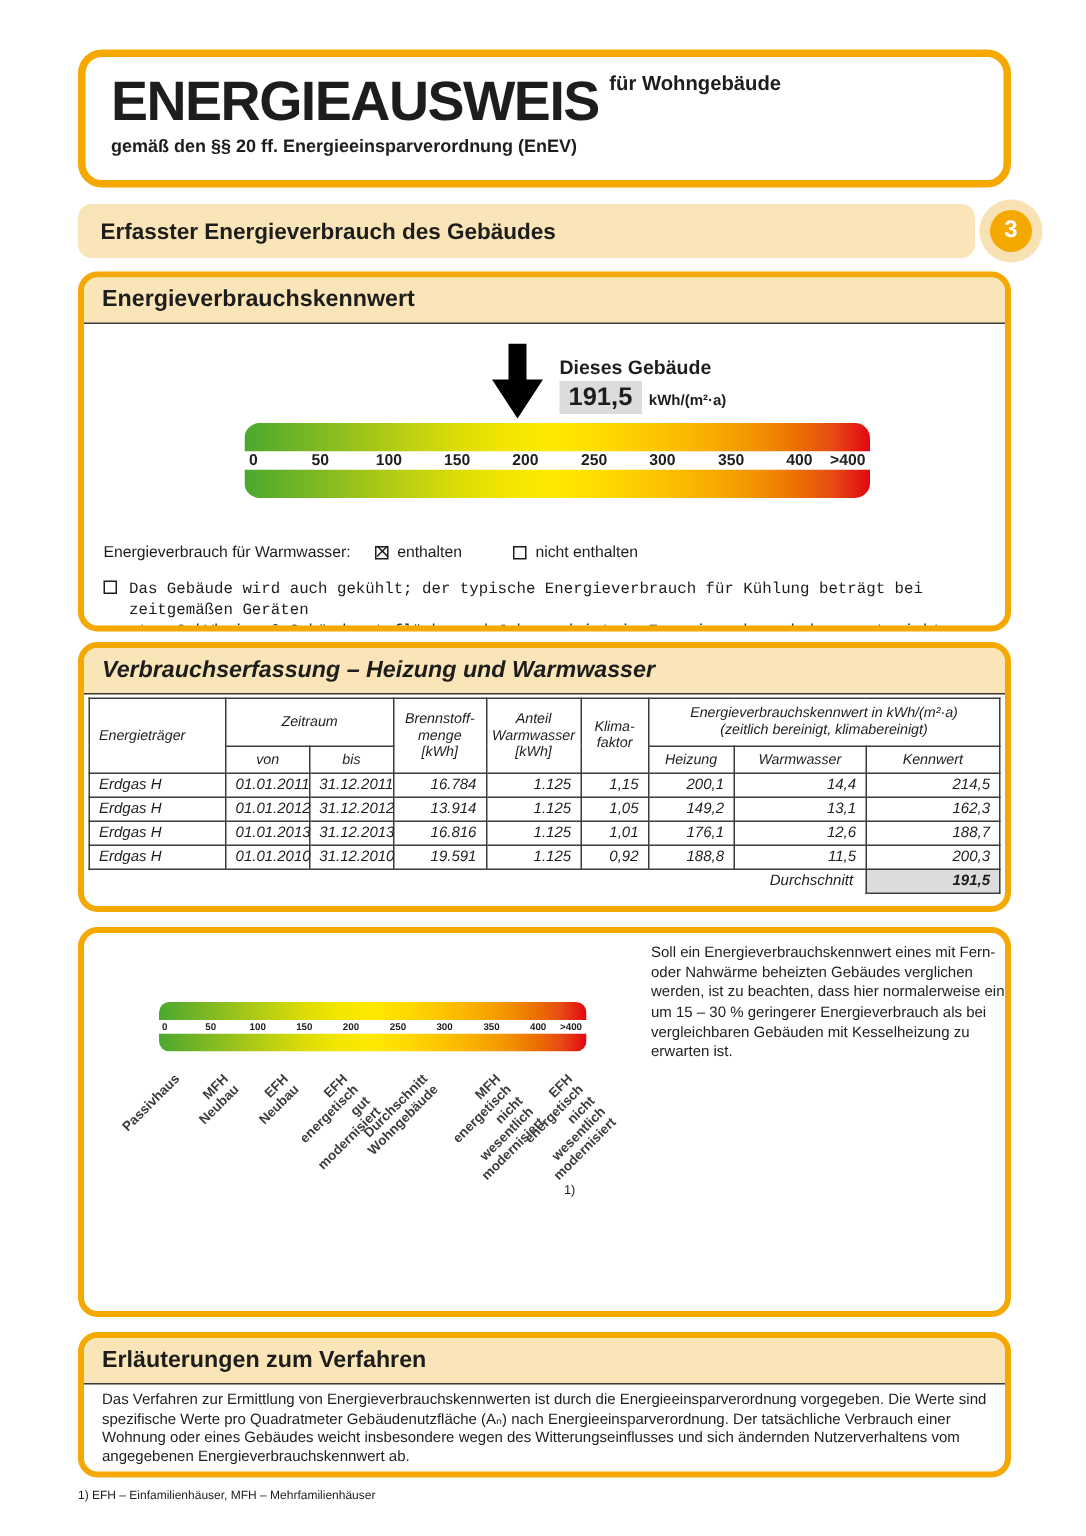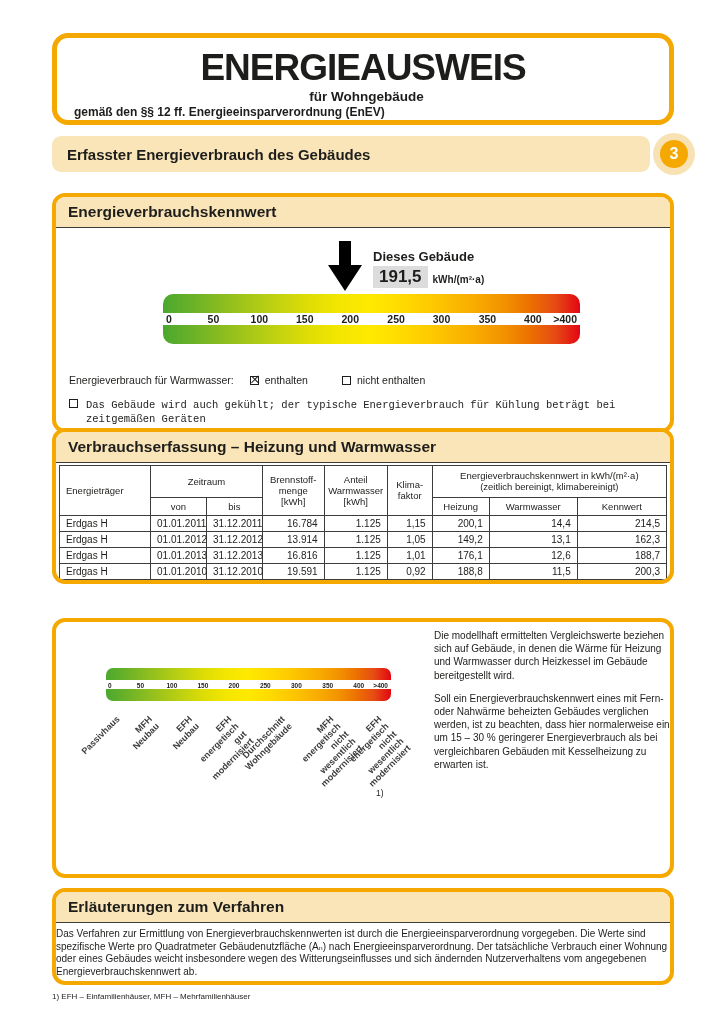--- a/index.html
+++ b/index.html
@@ -4,42 +4,42 @@
 <style>
   * { margin:0; padding:0; box-sizing:border-box; }
   html,body { background:#fff; }
   body { font-family:"Liberation Sans","DejaVu Sans",sans-serif; color:#1d1d1b; }
   .page { position:relative; width:724px; height:1024px; background:#fff; overflow:hidden; }
   .pre { white-space:pre-line; }
 
   
   .title-box { position:absolute; left:52px; top:33px; width:622px; height:92px;
     border:5px solid #f5a800; border-radius:16px; background:#fff; padding:10px 17px 0; }
-  .title-line { display:flex; align-items:center;flex-direction:column; }
+  .title-line { display:flex; align-items:flex-start; }
   .doc-title { font-size:37px; font-weight:bold; letter-spacing:-1px; line-height:1.1; }
   .doc-title-suffix { font-size:13.5px; font-weight:bold; margin-left:7px; }
   .doc-subtitle { font-size:12px; font-weight:bold; margin-top:1px; }
 
   
   .section-bar { position:absolute; left:52px; top:136px; width:598px; height:36px;
     background:#fae5b8; border-radius:9px; display:flex; align-items:center;
     padding-left:15px; font-size:15px; font-weight:bold; }
   .badge-halo { position:absolute; left:653px; top:133px; width:42px; height:42px;
     border-radius:50%; background:#f8e2b4; display:flex; align-items:center; justify-content:center; }
   .badge { width:28px; height:28px; border-radius:50%; background:#f5a800; color:#fff;
     font-size:16px; font-weight:bold; display:flex; align-items:center; justify-content:center; }
 
   
   .panel { position:absolute; left:52px; width:622px; background:#fff;
     border:4px solid #f5a800; border-radius:13px; overflow:hidden; }
   .panel-header { background:#fae5b8; border-bottom:1.5px solid #3c3c3b;
     padding:6px 12px 6px; font-size:15.5px; font-weight:bold; line-height:1.15; }
 
   
-  #panel-kennwert { top:193px; height:240px; }
+  #panel-kennwert { top:181px; height:240px; }
   .k-body { position:relative; height:202px; font-size:10.5px; }
   .marker-arrow { position:absolute; left:272px; top:13px; }
   .marker-label { position:absolute; left:317px; top:21px; font-size:13px; font-weight:bold; }
   .marker-value-row { position:absolute; left:317px; top:38px; display:flex; align-items:flex-end; gap:5px; }
   .marker-value { background:#dcdcdc; font-size:17px; font-weight:bold; padding:1px 6px; }
   .marker-unit { font-size:10px; font-weight:bold; padding-bottom:3px; }
 
   .scale { position:absolute; border-radius:10px; overflow:hidden; }
   .scale .grad { width:100%;
     background:linear-gradient(90deg,#4ba82e 0%,#6fb327 8%,#97c11c 17%,#bcd012 26%,
@@ -60,21 +60,21 @@
     position:relative; flex:none; margin-top:1px; }
   .cb.checked::before,.cb.checked::after { content:""; position:absolute; left:-1.2px; top:2.6px;
     width:9.8px; height:1.4px; background:#1d1d1b; }
   .cb.checked::before { transform:rotate(45deg); }
   .cb.checked::after  { transform:rotate(-45deg); }
   .cb-lbl { margin-left:6px; }
   .gap28 { width:34px; }
   .cool-row { position:absolute; left:13px; top:170px; width:596px; display:flex; gap:8px; line-height:1.35;font-family:Liberation Mono, monospace; }
 
   
-  #panel-verbrauch { top:428px; height:156px; }
+  #panel-verbrauch { top:428px; height:180px;font-style:italic; }
   .tbl-wrap { padding:2px 3px 3px; }
   table { width:100%; border-collapse:collapse; table-layout:fixed; }
   th,td { border:1px solid #3c3c3b; font-weight:normal; }
   thead th { font-size:9.5px; line-height:1.18; text-align:center; vertical-align:middle; padding:2px 3px; }
   thead th.left { text-align:left; padding-left:6px; }
   tbody td { font-size:10px; height:16px; padding:1px 6px; }
   td.l { text-align:left; } td.c { text-align:center; } td.r { text-align:right; }
   tr.avg td { border:none; font-size:10px; }
   tr.avg .avg-label { text-align:right; padding-right:8px; }
   tr.avg .avg-value { border:1px solid #3c3c3b; background:#dcdcdc; font-weight:bold; text-align:right; }
@@ -88,35 +88,35 @@
   .rot-anchor { position:absolute; top:92px; width:0; height:0; }
   .rot-label { position:absolute; right:0; top:0; transform:rotate(-45deg);
     transform-origin:100% 0; white-space:pre-line; text-align:right;
     font-size:9px; font-weight:bold; line-height:1.15; color:#3c3c3b; }
   .v-footmark { position:absolute; left:320px; top:166px; font-size:8.5px; }
   .v-text { position:absolute; left:378px; top:7px; width:236px; font-size:10px; line-height:1.32; }
   .v-text p { margin-bottom:10px; }
 
   
   #panel-erlaeuterungen { top:888px; height:97px; }
-  .e-body { padding:5px 0; font-size:10px; line-height:1.27; }
+  .e-body { padding:5px 12px; font-size:10px; line-height:1.27; }
 
   .page-footnote { position:absolute; left:52px; top:992px; font-size:8px; }
 </style>
 </head>
 <body>
 
 <div class="page">
 
   <header class="title-box">
     <div class="title-line">
       <h1 class="doc-title">ENERGIEAUSWEIS</h1>
       <span class="doc-title-suffix">für Wohngebäude</span>
     </div>
-    <div class="doc-subtitle">gemäß den §§ 12 ff. Energieeinsparverordnung (EnEV)</div>
+    <div class="doc-subtitle">gemäß den §§ 20 ff. Energieeinsparverordnung (EnEV)</div>
   </header>
 
   <div class="section-bar">
     <span>Erfasster Energieverbrauch des Gebäudes</span>
   </div>
   <div class="badge-halo">
     <div class="badge">3</div>
   </div>
 
   <section class="panel" id="panel-kennwert">
@@ -302,21 +302,20 @@
 wesentlich modernisiert</div>
         </div>
       <div class="rot-anchor" style="left:321px">
           <div class="rot-label">EFH energetisch nicht
 wesentlich modernisiert</div>
         </div>
 
       <span class="v-footmark">1)</span>
 
       <div class="v-text">
-        <p>Die modellhaft ermittelten Vergleichswerte beziehen sich auf Gebäude, in denen die Wärme für Heizung und Warmwasser durch Heizkessel im Gebäude bereitgestellt wird.</p>
         <p>Soll ein Energieverbrauchskennwert eines mit Fern- oder Nahwärme beheizten Gebäudes verglichen werden, ist zu beachten, dass hier normalerweise ein um 15 – 30 % geringerer Energieverbrauch als bei vergleichbaren Gebäuden mit Kesselheizung zu erwarten ist.</p>
       </div>
     </div>
   </section>
 
   <section class="panel" id="panel-erlaeuterungen">
     <div class="panel-header">Erläuterungen zum Verfahren</div>
     <div class="e-body">Das Verfahren zur Ermittlung von Energieverbrauchskennwerten ist durch die Energieeinsparverordnung vorgegeben. Die Werte sind spezifische Werte pro Quadratmeter Gebäudenutzfläche (Aₙ) nach Energieeinsparverordnung. Der tatsächliche Verbrauch einer Wohnung oder eines Gebäudes weicht insbesondere wegen des Witterungseinflusses und sich ändernden Nutzerverhaltens vom angegebenen Energieverbrauchskennwert ab.</div>
   </section>
 

